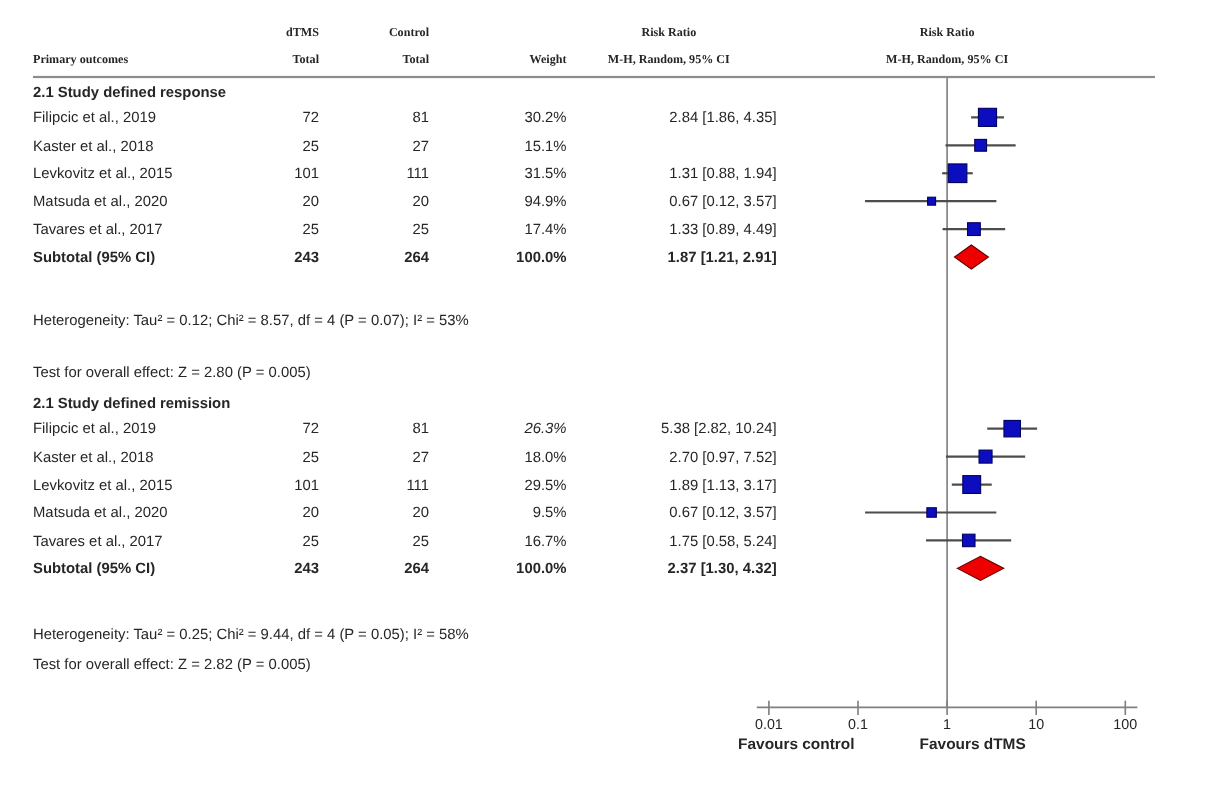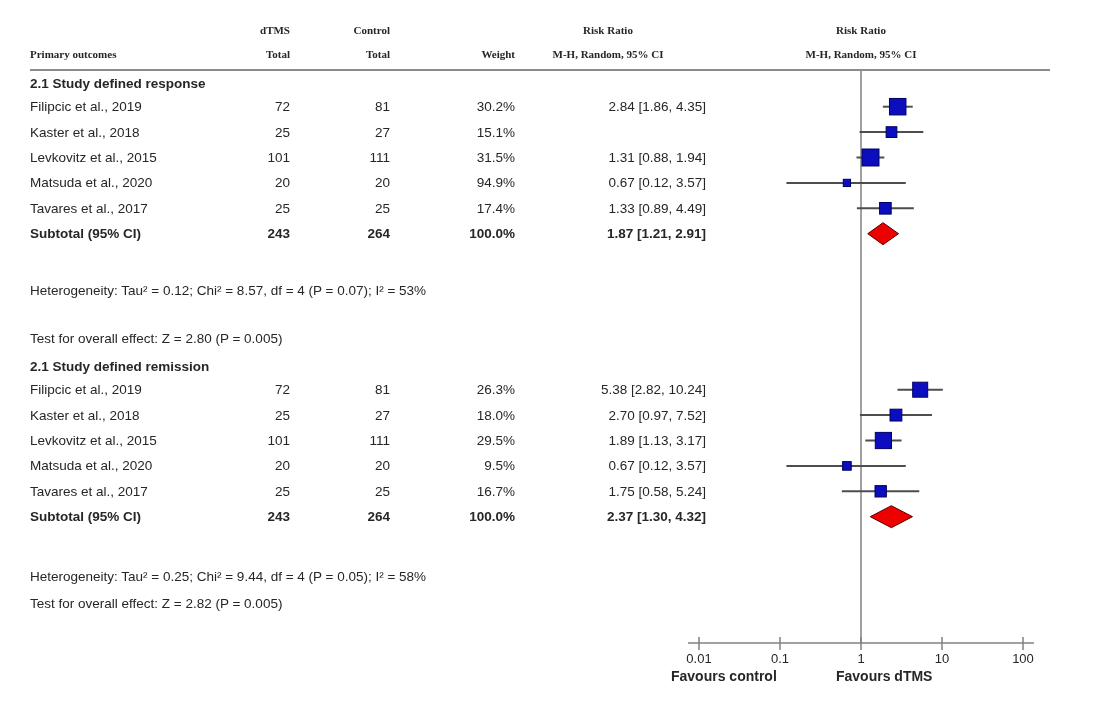--- a/index.html
+++ b/index.html
@@ -100,21 +100,21 @@
         <div class="cell r b" style="left: 420px; width: 95px; top: 0px;">100.0%</div>
         <div class="cell r b" style="left: 510px; width: 196px; top: 0px;">1.87 [1.21, 2.91]</div>
       </div>
       <div class="textline" style="top: 280px;">Heterogeneity: Tau² = 0.12; Chi² = 8.57, df = 4 (P = 0.07); I² = 53%</div>
       <div class="textline" style="top: 288px; margin-top: 40px;">Test for overall effect: Z = 2.80 (P = 0.005)</div>
       <div class="textline b" style="top: 356px;">2.1 Study defined remission</div>
       <div class="row" style="top: 377px;">
         <div class="cell" style="left: 30px; width: 195px; top: 0px;">Filipcic et al., 2019</div>
         <div class="cell r" style="left: 205px; width: 85px; top: 0px;">72</div>
         <div class="cell r" style="left: 300px; width: 90px; top: 0px;">81</div>
-        <div class="cell r" style="left: 420px; width: 95px; top: 0px;">26.3%</div>
+        <div class="cell r" style="left: 420px; width: 95px; top: 0px; font-style: italic;">26.3%</div>
         <div class="cell r" style="left: 510px; width: 196px; top: 0px;">5.38 [2.82, 10.24]</div>
       </div>
       <div class="row" style="top: 402.4px;">
         <div class="cell" style="left: 30px; width: 195px; top: 0px;">Kaster et al., 2018</div>
         <div class="cell r" style="left: 205px; width: 85px; top: 0px;">25</div>
         <div class="cell r" style="left: 300px; width: 90px; top: 0px;">27</div>
         <div class="cell r" style="left: 420px; width: 95px; top: 0px;">18.0%</div>
         <div class="cell r" style="left: 510px; width: 196px; top: 0px;">2.70 [0.97, 7.52]</div>
       </div>
       <div class="row" style="top: 427.8px;">

